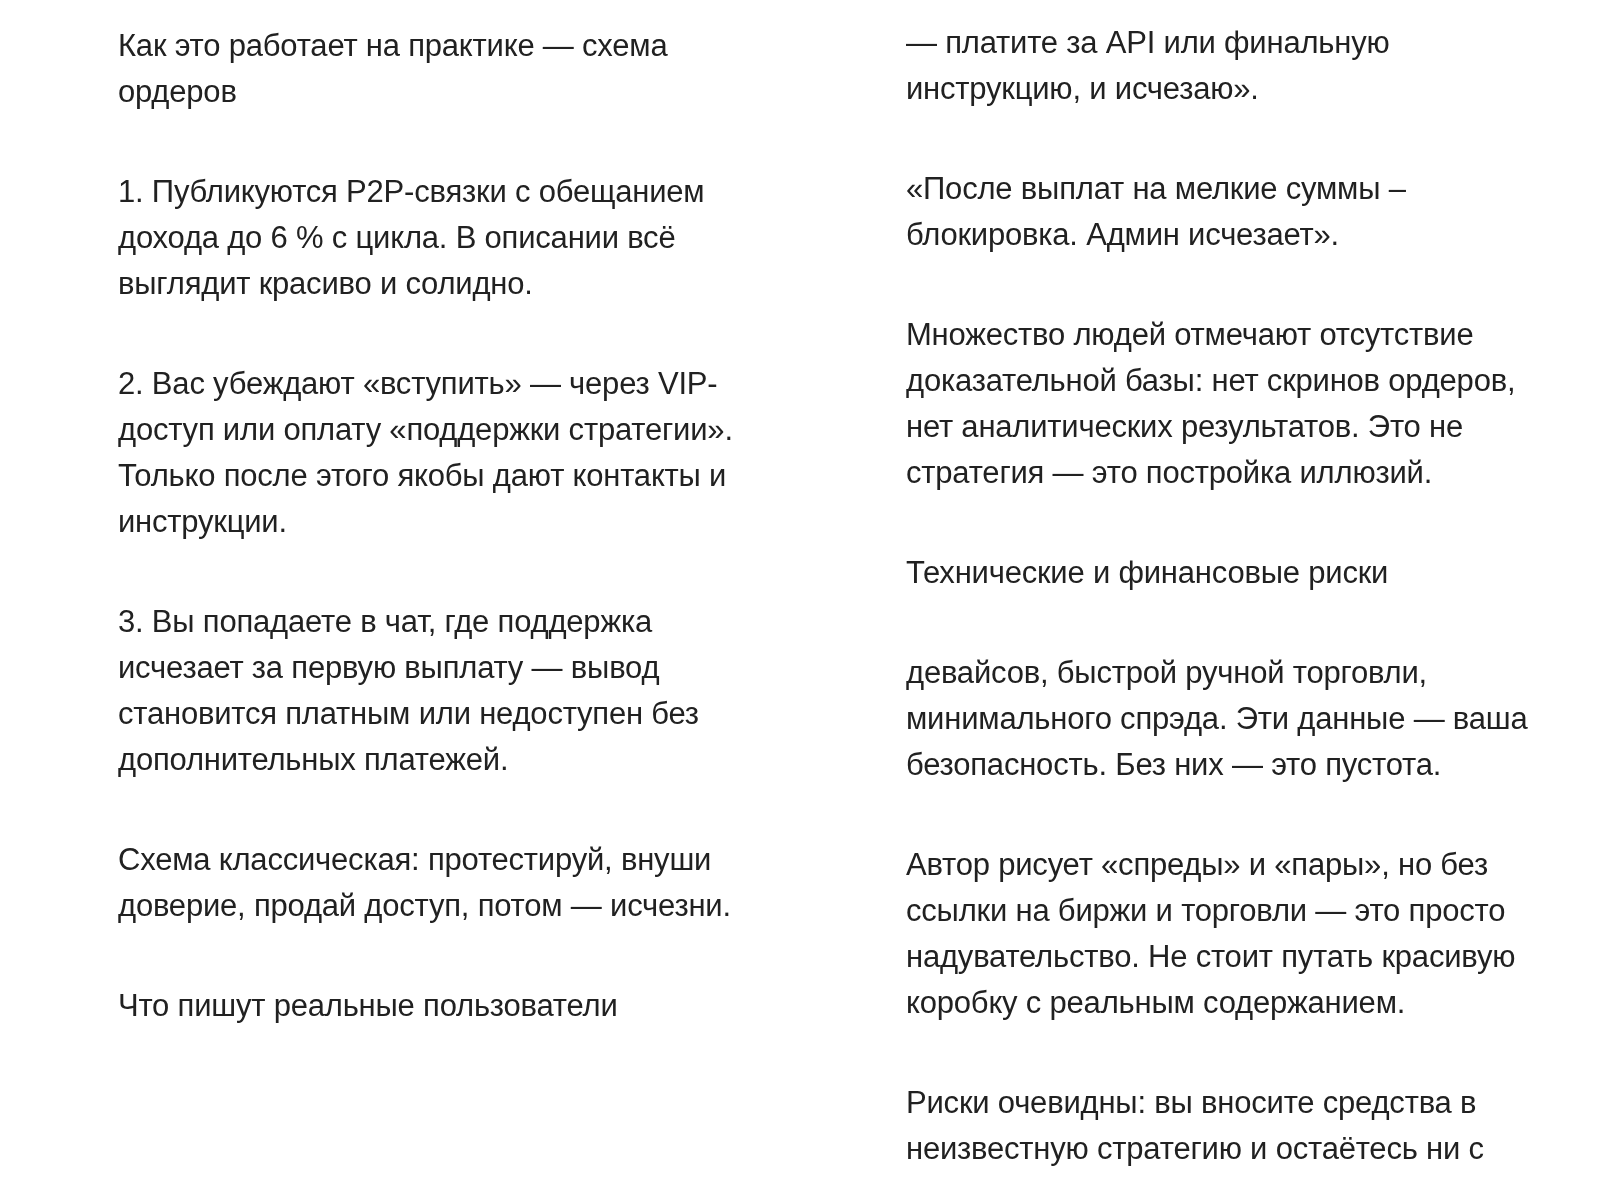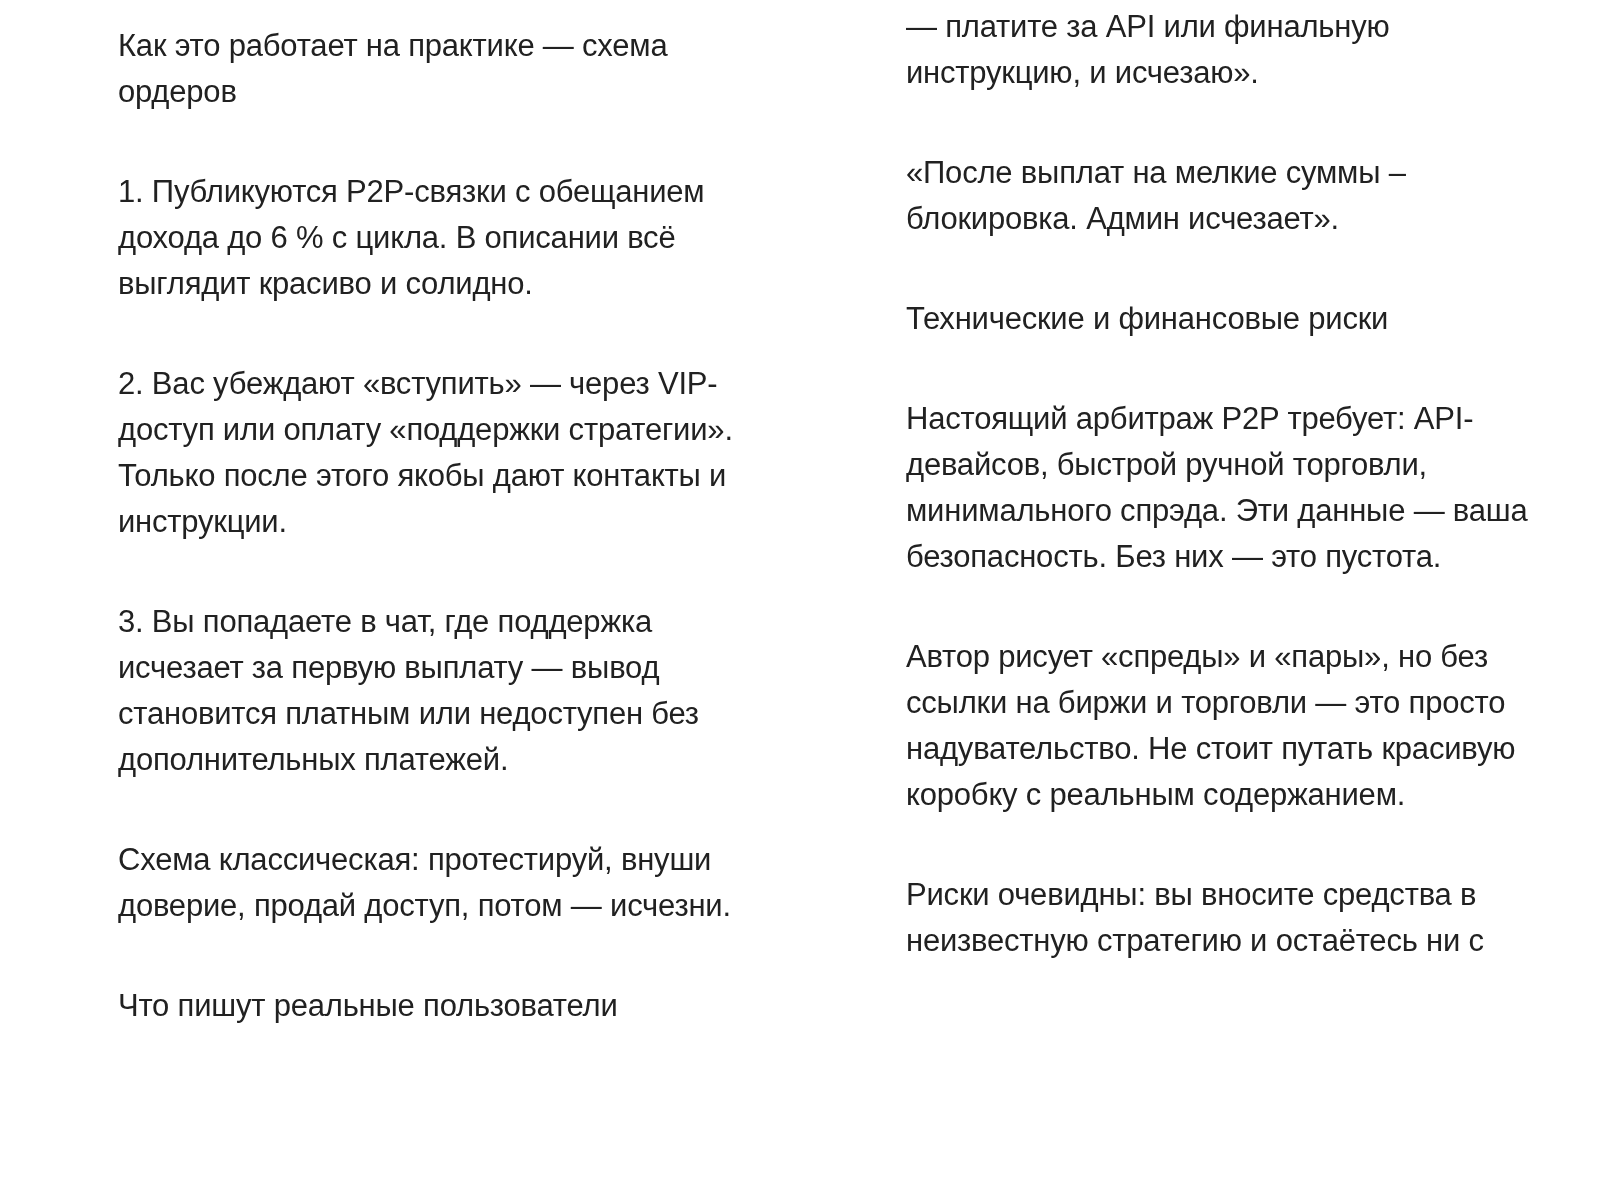--- a/index.html
+++ b/index.html
@@ -22,21 +22,21 @@
   }
   .col {
     position: absolute;
     font-size: 31px;
     line-height: 46px;
     letter-spacing: -0.2px;
     color: #212121;
     font-weight: 400;
   }
   .col-left  { left: 118px; top: 23px; width: 664px; }
-  .col-right { left: 906px; top: 4px;  width: 676px; }
+  .col-right { left: 906px; top: 20px;  width: 676px; }
   .para { margin: 0 0 54px 0; }
   .para:last-child { margin-bottom: 0; }
   .line { white-space: nowrap; }
 </style>
 </head>
 <body>
 
 <div class="page">
 
   <div class="col col-left">
@@ -83,27 +83,32 @@
     <div class="para">
       <div class="line">— платите за API или финальную</div>
       <div class="line">инструкцию, и исчезаю».</div>
     </div>
 
     <div class="para">
       <div class="line">«После выплат на мелкие суммы –</div>
       <div class="line">блокировка. Админ исчезает».</div>
     </div>
 
+    <div class="para">
+      <div class="line">Множество людей отмечают отсутствие</div>
+      <div class="line">доказательной базы: нет скринов ордеров,</div>
+      <div class="line">нет аналитических результатов. Это не</div>
+      <div class="line">стратегия — это постройка иллюзий.</div>
+    </div>
 
     <div class="para">
       <div class="line">Технические и финансовые риски</div>
     </div>
 
     <div class="para">
-      <div class="line">Настоящий арбитраж P2P требует: API-</div>
       <div class="line">девайсов, быстрой ручной торговли,</div>
       <div class="line">минимального спрэда. Эти данные — ваша</div>
       <div class="line">безопасность. Без них — это пустота.</div>
     </div>
 
     <div class="para">
       <div class="line">Автор рисует «спреды» и «пары», но без</div>
       <div class="line">ссылки на биржи и торговли — это просто</div>
       <div class="line">надувательство. Не стоит путать красивую</div>
       <div class="line">коробку с реальным содержанием.</div>

